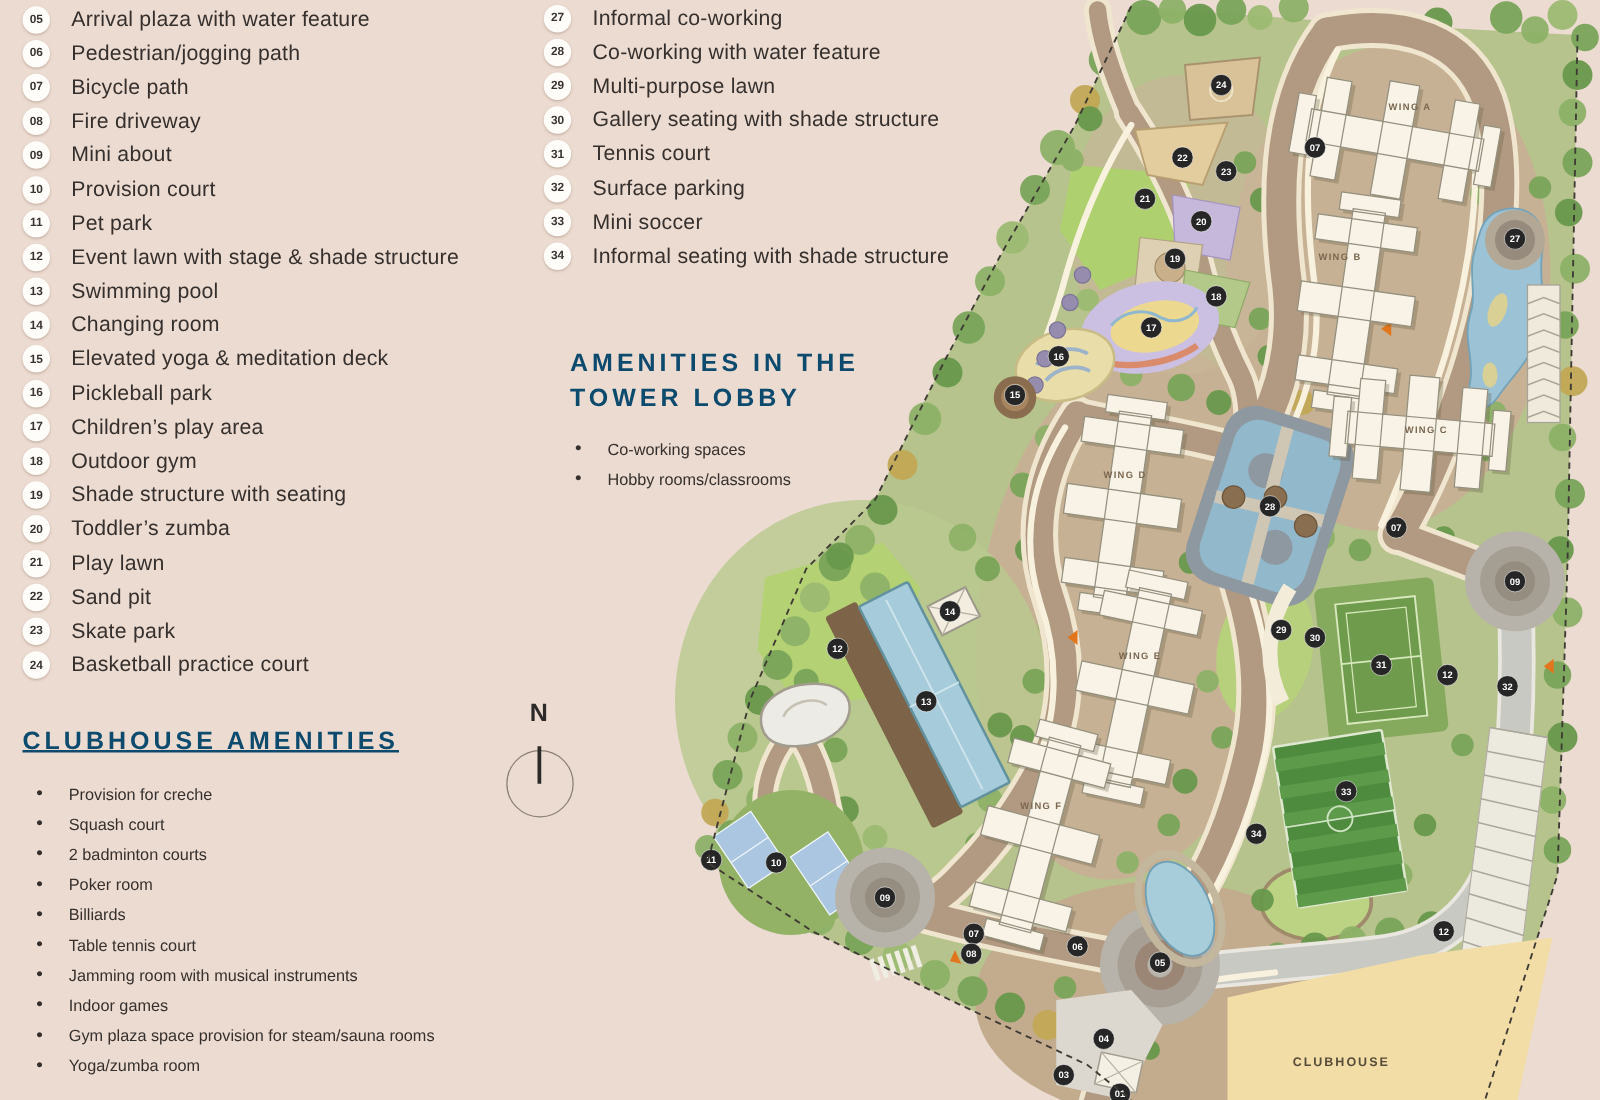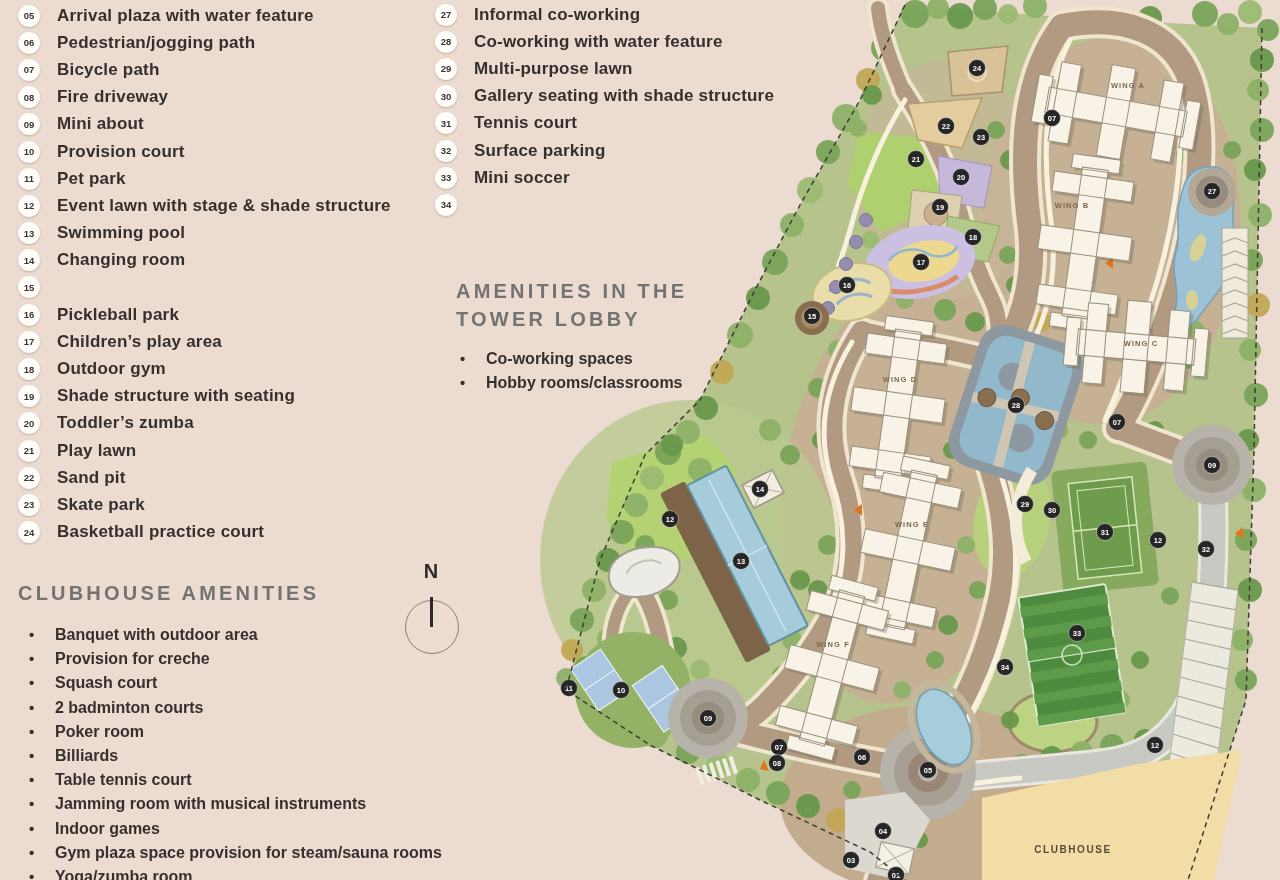--- a/index.html
+++ b/index.html
@@ -7,30 +7,30 @@
         font-family:"Liberation Sans","DejaVu Sans",sans-serif;color:#35302d;}
   svg{position:absolute;left:0;top:0;}
   svg text{font-family:"Liberation Sans","DejaVu Sans",sans-serif;}
 
   
   .legend{position:absolute;}
   .lg-row{display:flex;align-items:center;height:27.2px;}
   .lg-badge{flex:0 0 22px;width:22px;height:22px;border-radius:50%;background:#fffdfa;
             box-shadow:0 1px 2px rgba(120,90,70,.35);display:flex;align-items:center;justify-content:center;
             font-size:9.5px;font-weight:700;color:#3a3430;margin-right:17px;}
-  .lg-label{font-size:17px;font-weight:700;letter-spacing:.2px;white-space:nowrap;}
+  .lg-label{font-size:17px;font-weight:400;letter-spacing:.2px;white-space:nowrap;}
 
   
-  .sec-title{position:absolute;font-size:20px;font-weight:800;letter-spacing:3.2px;color:#737373;
+  .sec-title{position:absolute;font-size:20px;font-weight:800;letter-spacing:3.2px;color:#0c4a6e;
              line-height:27.5px;margin:0;white-space:nowrap;}
 
   
   .blist{position:absolute;list-style:none;margin:0;padding:0;}
   .blist li{position:relative;height:24.2px;display:flex;align-items:center;
-            padding-left:28px;font-size:16px;font-weight:700;white-space:nowrap;}
+            padding-left:28px;font-size:13px;font-weight:400;white-space:nowrap;}
   .blist li::before{content:"•";position:absolute;left:2px;top:50%;transform:translateY(-54%);
             font-size:15px;color:#35302d;}
 
   
   .compass-n{position:absolute;left:408px;top:560px;width:46px;text-align:center;
              font-size:20px;font-weight:700;color:#2b2a28;}
   .compass-circle{position:absolute;left:405px;top:600px;width:52px;height:52px;border:1.5px solid #8a8176;
              border-radius:50%;}
   .compass-needle{position:absolute;left:429.5px;top:597px;width:3px;height:30px;background:#2b2a28;}
 
@@ -611,20 +611,21 @@
       <div class="lg-row">
         <span class="lg-badge">13</span>
         <span class="lg-label">Swimming pool</span>
       </div>
       <div class="lg-row">
         <span class="lg-badge">14</span>
         <span class="lg-label">Changing room</span>
       </div>
       <div class="lg-row">
         <span class="lg-badge">15</span>
+        <span class="lg-label">Elevated yoga &amp; meditation deck</span>
       </div>
       <div class="lg-row">
         <span class="lg-badge">16</span>
         <span class="lg-label">Pickleball park</span>
       </div>
       <div class="lg-row">
         <span class="lg-badge">17</span>
         <span class="lg-label">Children’s play area</span>
       </div>
       <div class="lg-row">
@@ -681,35 +682,35 @@
       <div class="lg-row">
         <span class="lg-badge">32</span>
         <span class="lg-label">Surface parking</span>
       </div>
       <div class="lg-row">
         <span class="lg-badge">33</span>
         <span class="lg-label">Mini soccer</span>
       </div>
       <div class="lg-row">
         <span class="lg-badge">34</span>
+        <span class="lg-label">Informal seating with shade structure</span>
       </div>
     </div>
 
   <h2 class="sec-title" style="left:456px;top:278px;">
     <span>AMENITIES IN THE</span><br>
     <span>TOWER LOBBY</span>
   </h2>
   <ul class="blist" id="lobby-list" style="left:458px;top:347px;">
       <li>Co-working spaces</li>
       <li>Hobby rooms/classrooms</li>
     </ul>
 
-  <h2 class="sec-title" style="left:18px;top:580px;">CLUBHOUSE AMENITIES</h2>
+  <h2 class="sec-title" style="left:18px;top:580px;text-decoration:underline;">CLUBHOUSE AMENITIES</h2>
   <ul class="blist" id="club-list" style="left:27px;top:623px;">
-      <li>Banquet with outdoor area</li>
       <li>Provision for creche</li>
       <li>Squash court</li>
       <li>2 badminton courts</li>
       <li>Poker room</li>
       <li>Billiards</li>
       <li>Table tennis court</li>
       <li>Jamming room with musical instruments</li>
       <li>Indoor games</li>
       <li>Gym plaza space provision for steam/sauna rooms</li>
       <li>Yoga/zumba room</li>

